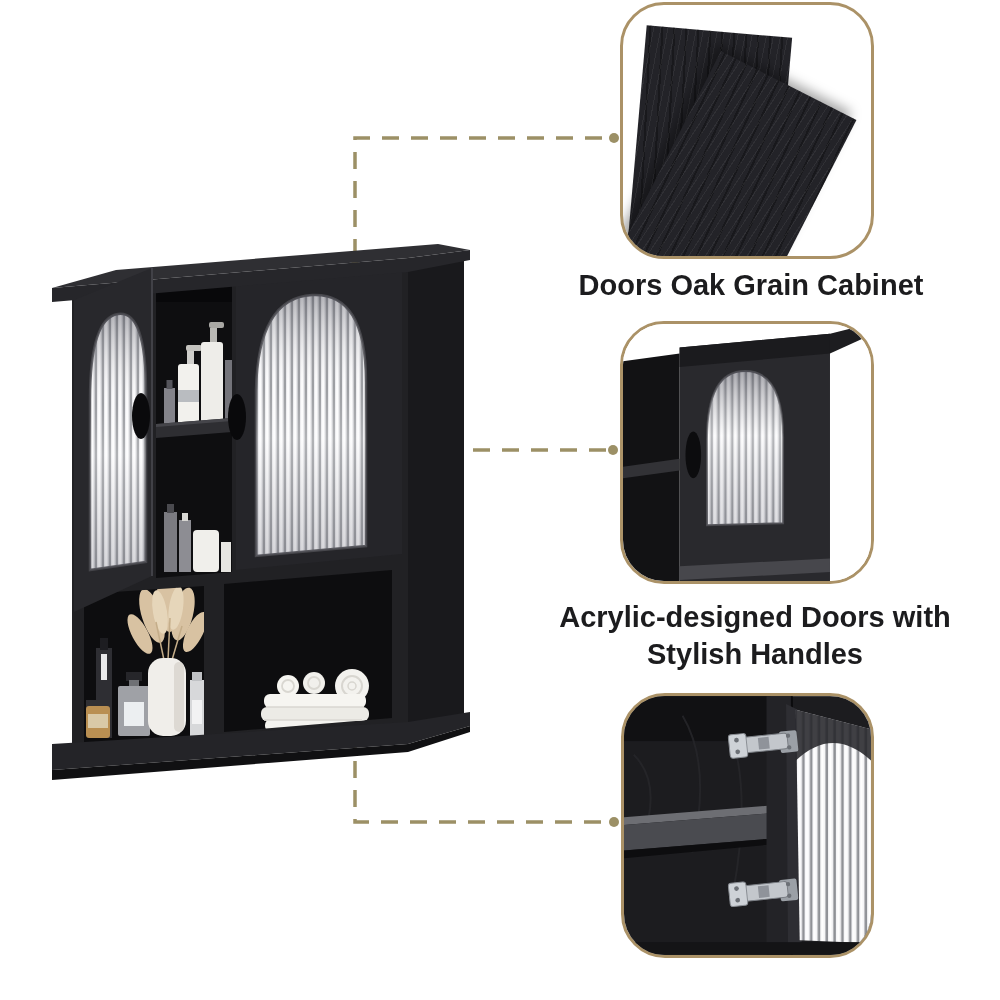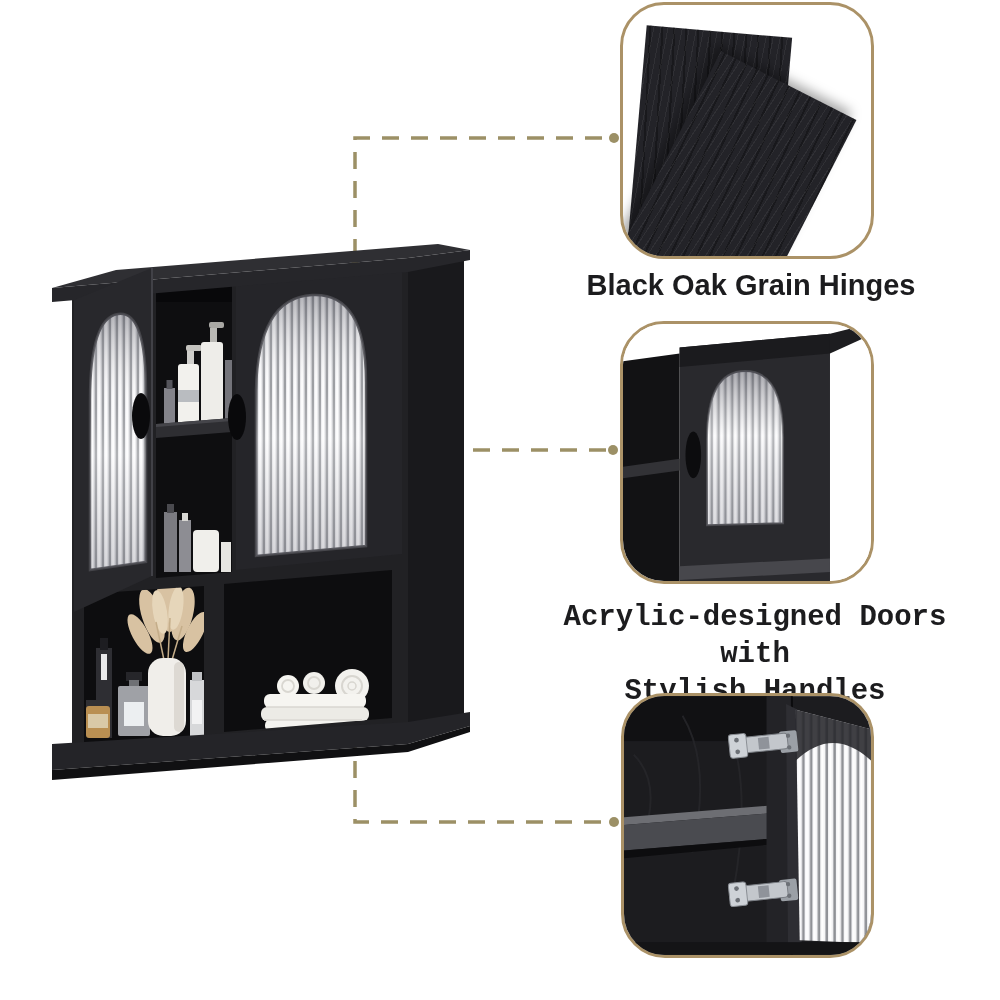--- a/index.html
+++ b/index.html
@@ -14,21 +14,21 @@
   #card3{left:621px;top:693px;width:253px;height:265px;}
   .wood-panel{position:absolute;background-color:#232328;
     background-image:repeating-linear-gradient(96deg, rgba(255,255,255,0.06) 0 1px, rgba(255,255,255,0) 1px 7px),
                      repeating-linear-gradient(88deg, rgba(0,0,0,0.30) 0 2px, rgba(0,0,0,0) 2px 12px);}
   #panelA{left:12px;top:26px;width:146px;height:262px;transform:rotate(5deg);}
   #panelB{left:98px;top:46px;width:152px;height:244px;transform:rotate(27deg);transform-origin:0 0;
           box-shadow:-8px -5px 12px rgba(0,0,0,0.35);}
   .detail-svg{position:absolute;left:0;top:0;width:100%;height:100%;}
   .callout-label{position:absolute;font-weight:700;color:#1c1c1e;text-align:center;white-space:pre-line;}
   #label1{left:556px;top:267px;width:390px;font-size:29px;line-height:36px;}
-  #label2{left:545px;top:599px;width:420px;font-size:29px;line-height:37px;font-family:Liberation Mono, monospace;}
+  #label2{left:545px;top:599px;width:420px;font-size:29px;line-height:37px;}
   #label3{left:555px;top:958px;width:385px;font-size:31px;line-height:36px;}
 </style>
 </head>
 <body>
 
 <div class="stage">
 
   <svg class="connectors" viewBox="0 0 1000 1000">
     <g stroke="#9c9066" stroke-width="3.5" fill="none" stroke-dasharray="17 12">
       <path d="M355,256 L355,138 L610,138"></path>
@@ -185,21 +185,21 @@
       <path d="M50,330 L50,160 Q50,78 78,74 Q106,70 106,152 L106,322 Z" fill="url(#flute)" stroke="#45454a" stroke-width="2.5"></path>
       <path d="M50,330 L50,160 Q50,78 78,74 Q106,70 106,152 L106,322 Z" fill="url(#glassShade)"></path>
       <ellipse cx="101" cy="176" rx="9" ry="23" fill="#0a0a0c"></ellipse>
     </g>
   </svg>
 
   <div class="callout" id="card1">
     <div class="wood-panel" id="panelA"></div>
     <div class="wood-panel" id="panelB"></div>
   </div>
-  <div class="callout-label" id="label1">Black Oak Grain Hinges</div>
+  <div class="callout-label" id="label1">Doors Oak Grain Cabinet</div>
 
   <div class="callout" id="card2">
     <svg class="detail-svg" viewBox="0 0 254 263">
       <defs>
         <pattern id="fluteC" width="7" height="10" patternUnits="userSpaceOnUse">
           <rect width="7" height="10" fill="#8f9196"></rect>
           <rect x="1" width="4.6" height="10" fill="#e8e8eb"></rect>
           <rect x="2.2" width="1.7" height="10" fill="#ffffff"></rect>
         </pattern>
         <linearGradient id="glassShadeC" x1="0" y1="0" x2="0" y2="1">

